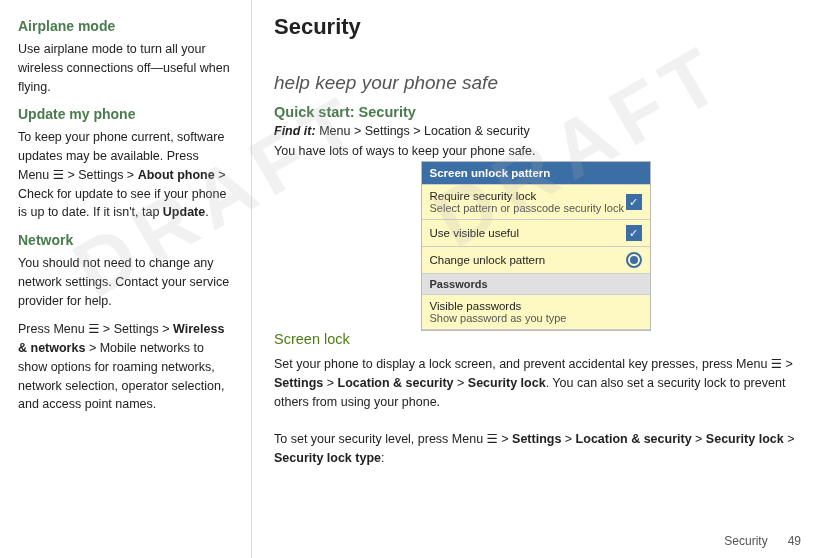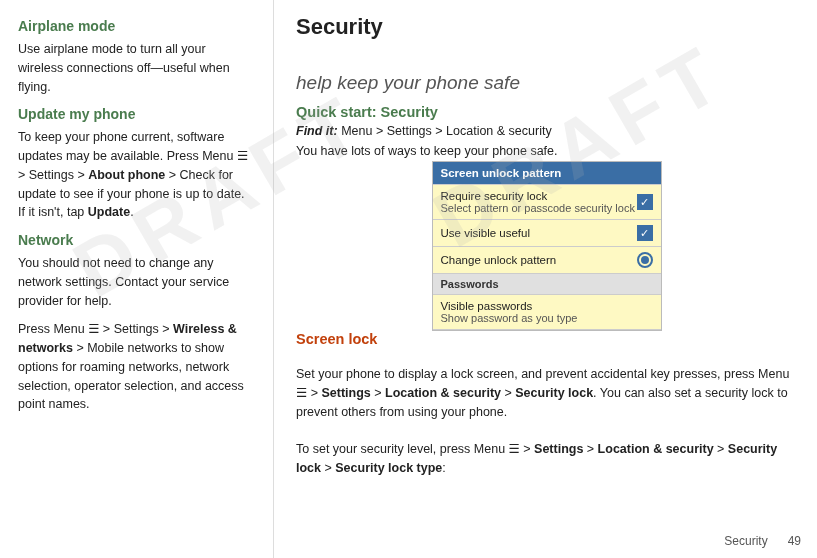--- a/index.html
+++ b/index.html
@@ -9,21 +9,21 @@
       font-family: Arial, sans-serif;
       font-size: 13px;
       color: #222;
       background: #fff;
       overflow: hidden;
       display: flex;
     }
 
     
     .left-col {
-      width: 274px;
+      width: 252px;
       padding: 18px 20px 18px 18px;
       border-right: 1px solid #ddd;
       overflow: hidden;
       flex-shrink: 0;
     }
 
     .section-heading {
       color: #4a7c4e;
       font-size: 14px;
       font-weight: bold;
@@ -158,24 +158,24 @@
     .radio-circle::after {
       content: '';
       width: 8px;
       height: 8px;
       background: #3a6ea5;
       border-radius: 50%;
     }
 
     
     .screen-lock-title {
-      color: #c2410c;
+      color: #4d7c0f;
       font-size: 14.5px;
-      font-weight: bold;
-      margin-bottom: 18px;
+      font-weight: normal;
+      margin-bottom: 8px;
     }
 
     .screen-lock-text {
       font-size: 12.5px;
       line-height: 1.5;
       color: #222;
     }
 
     
     .page-footer {

